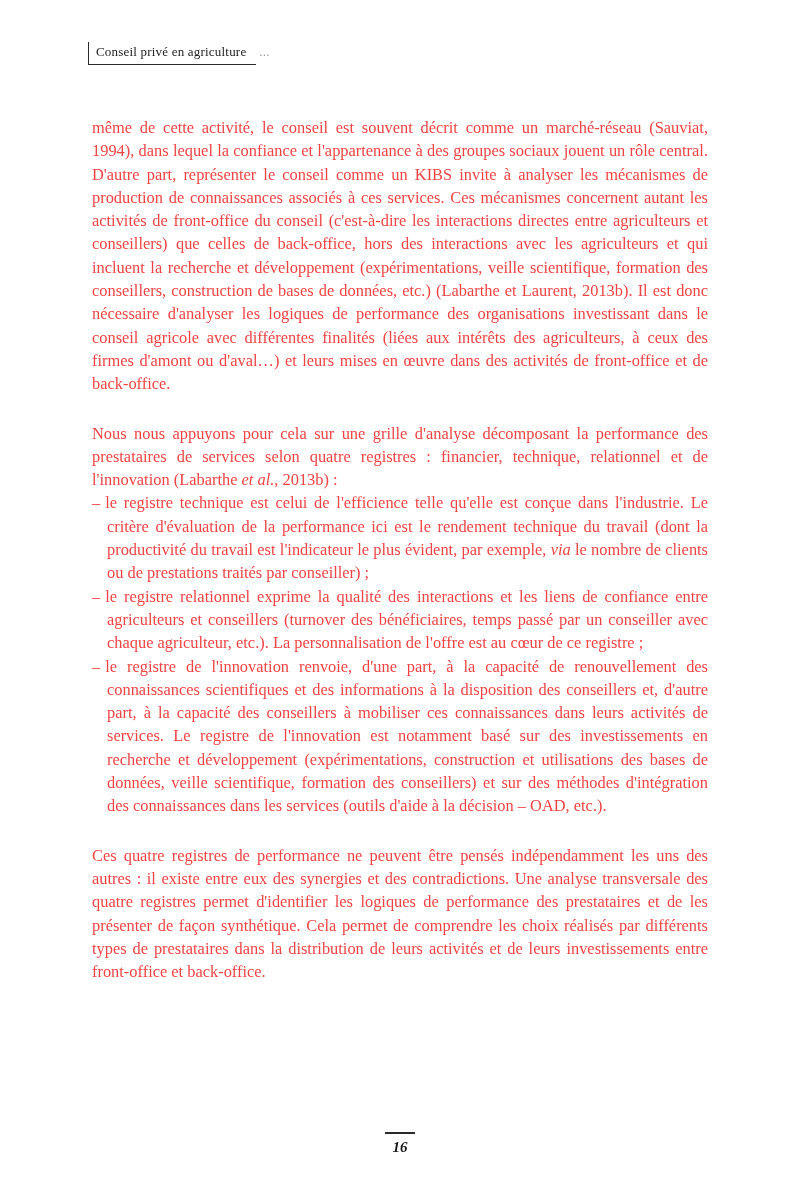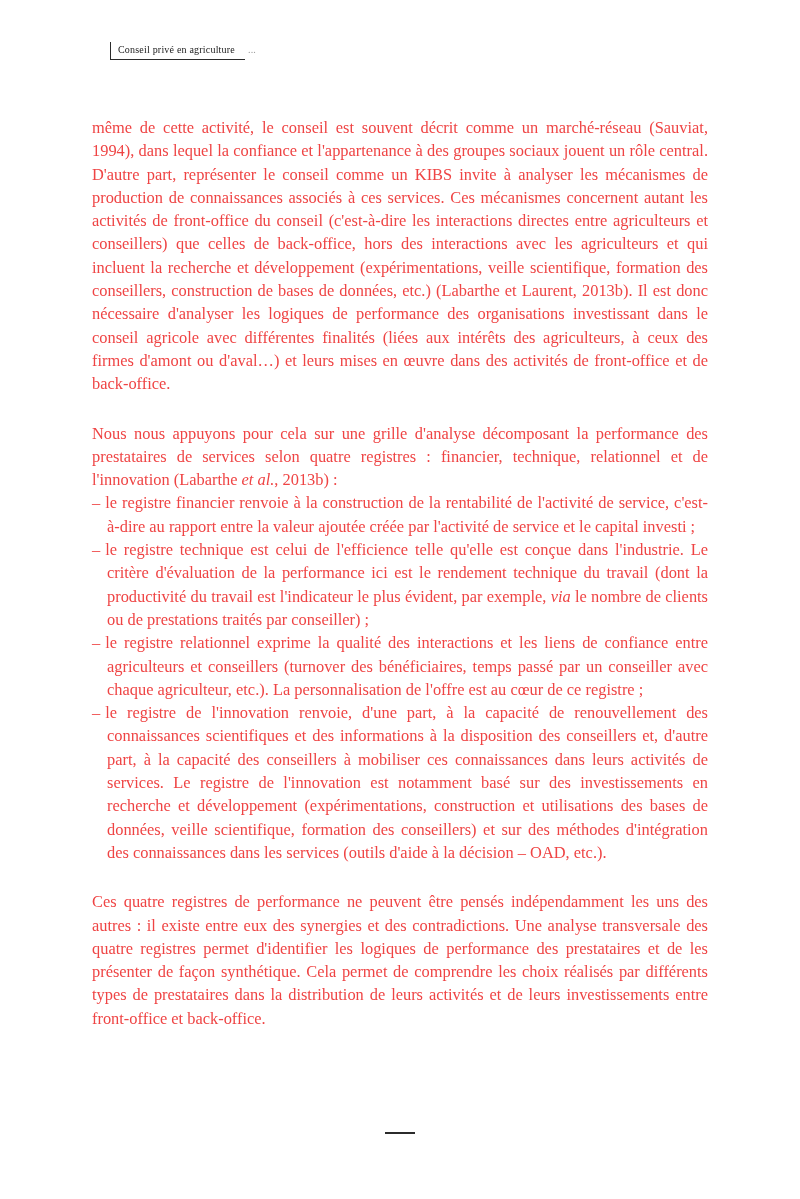--- a/index.html
+++ b/index.html
@@ -15,25 +15,24 @@
     font-family: "Liberation Serif", "DejaVu Serif", serif;
     color: #1b1b1b;
     overflow: hidden;
   }
 
   
   .running-header {
     position: absolute;
     top: 42px;
     left: 88px;
-    font-size: 10px;
+    font-size: 13px;
     color: #222222;
     letter-spacing: 0.2px;
     white-space: nowrap;
-    margin-left: 22px;
   }
   .running-title {
     display: inline-block;
     border-left: 1.5px solid #2b2b2b;
     border-bottom: 1.5px solid #2b2b2b;
     padding: 2px 10px 4px 7px;
   }
   .header-dots {
     color: #9a9a9a;
     margin-left: 3px;
@@ -103,31 +102,31 @@
   </header>
 
   <main class="body-text">
 
     <p class="para">même de cette activité, le conseil est souvent décrit comme un marché-réseau (Sauviat, 1994), dans lequel la confiance et l'appartenance à des groupes sociaux jouent un rôle central. D'autre part, représenter le conseil comme un KIBS invite à analyser les mécanismes de production de connaissances associés à ces services. Ces mécanismes concernent autant les activités de front-office du conseil (c'est-à-dire les interactions directes entre agriculteurs et conseillers) que celles de back-office, hors des interactions avec les agriculteurs et qui incluent la recherche et développement (expérimentations, veille scientifique, formation des conseillers, construction de bases de données, etc.) (Labarthe et Laurent, 2013b). Il est donc nécessaire d'analyser les logiques de performance des organisations investissant dans le conseil agricole avec différentes finalités (liées aux intérêts des agriculteurs, à ceux des firmes d'amont ou d'aval…) et leurs mises en œuvre dans des activités de front-office et de back-office.</p>
 
     <p class="para intro"><span>Nous nous appuyons pour cela sur une grille d'analyse décomposant la performance des prestataires de services selon quatre registres&nbsp;: financier, technique, relationnel et de l'innovation (Labarthe </span><em>et al.</em><span>, 2013b)&nbsp;:</span></p>
 
     <div class="list">
 
-      <p class="list-item"><span class="dash">–</span><span>le registre financier renvoie à la construction de la rentabilité de l'activité de service, c'est-à-dire au rapport entre la valeur ajoutée créée par l'activité de service et le capital investi&nbsp;;</span><em></em><span></span></p>
 
       <p class="list-item"><span class="dash">–</span><span>le registre technique est celui de l'efficience telle qu'elle est conçue dans l'industrie. Le critère d'évaluation de la performance ici est le rendement technique du travail (dont la productivité du travail est l'indicateur le plus évident, par exemple, </span><em>via</em><span> le nombre de clients ou de prestations traités par conseiller)&nbsp;;</span></p>
 
       <p class="list-item"><span class="dash">–</span><span>le registre relationnel exprime la qualité des interactions et les liens de confiance entre agriculteurs et conseillers (turnover des bénéficiaires, temps passé par un conseiller avec chaque agriculteur, etc.). La personnalisation de l'offre est au cœur de ce registre&nbsp;;</span><em></em><span></span></p>
 
       <p class="list-item"><span class="dash">–</span><span>le registre de l'innovation renvoie, d'une part, à la capacité de renouvellement des connaissances scientifiques et des informations à la disposition des conseillers et, d'autre part, à la capacité des conseillers à mobiliser ces connaissances dans leurs activités de services. Le registre de l'innovation est notamment basé sur des investissements en recherche et développement (expérimentations, construction et utilisations des bases de données, veille scientifique, formation des conseillers) et sur des méthodes d'intégration des connaissances dans les services (outils d'aide à la décision – OAD, etc.).</span><em></em><span></span></p>
 
     </div>
 
     <p class="para last">Ces quatre registres de performance ne peuvent être pensés indépendamment les uns des autres&nbsp;: il existe entre eux des synergies et des contradictions. Une analyse transversale des quatre registres permet d'identifier les logiques de performance des prestataires et de les présenter de façon synthétique. Cela permet de comprendre les choix réalisés par différents types de prestataires dans la distribution de leurs activités et de leurs investissements entre front-office et back-office.</p>
 
   </main>
 
   <footer class="page-footer">
     <div class="footer-rule"></div>
+    <div class="page-number">16</div>
   </footer>
 
 </div>
 
 </body></html>

